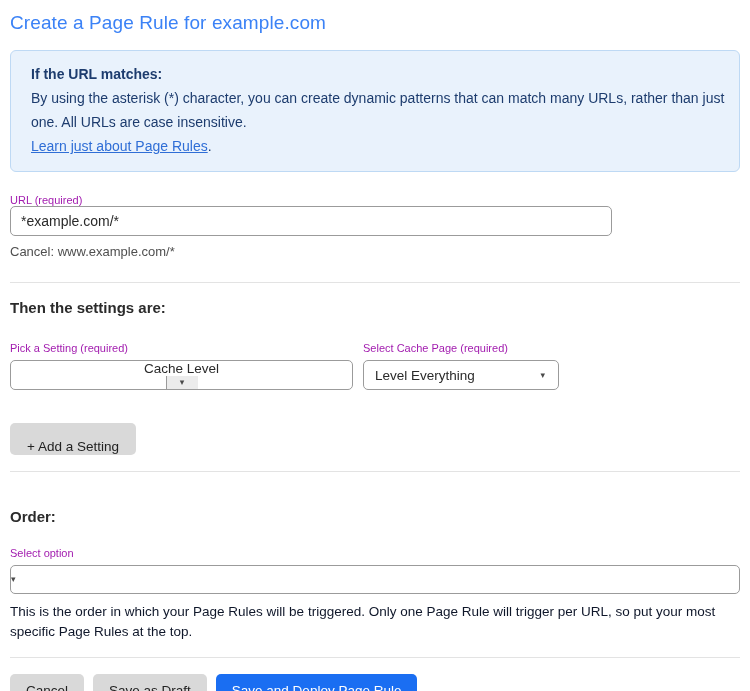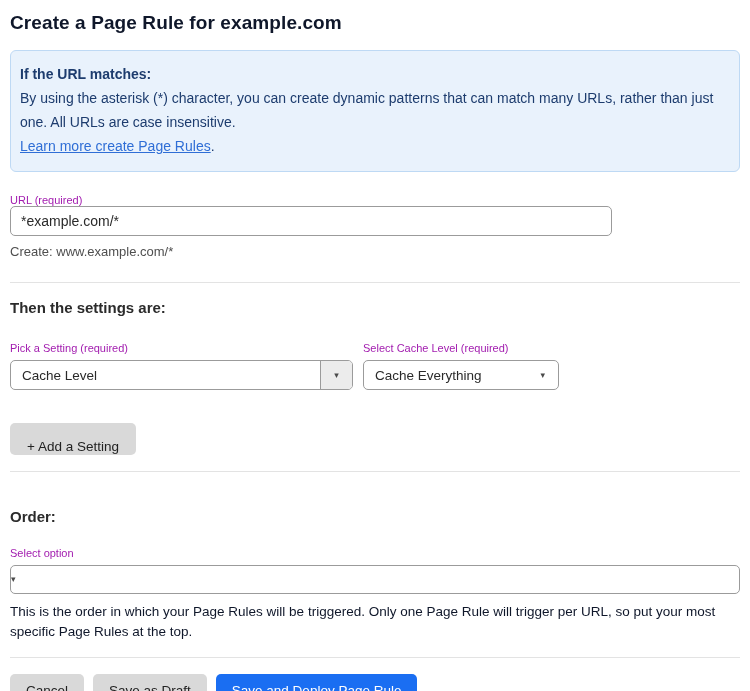--- a/index.html
+++ b/index.html
@@ -16,29 +16,29 @@
   html,body{background:#ffffff;}
   body{
     font-family:"Liberation Sans","DejaVu Sans",sans-serif;
     color:#2d2d2d;
     width:750px;
     height:691px;
     overflow:hidden;
   }
   .page{padding:10px 10px 12px 10px;width:750px;}
   h1.page-title{
-    font-size:19px;font-weight:700;color:#0f172a;letter-spacing:.1px;
+    font-size:19px;font-weight:400;color:#3b82f6;letter-spacing:.1px;
     margin-top:2px;
   }
   .info-box{
     margin-top:16px;
     background:var(--info-bg);
     border:1px solid var(--info-border);
     border-radius:6px;
-    padding:11px 14px 13px 9px;
+    padding:11px 14px 13px 20px;
     color:var(--info-text);
     font-size:14px;
     line-height:24px;
   }
   .info-heading{font-weight:700;}
   .info-link{color:var(--link-blue);text-decoration:underline;cursor:pointer;}
   .info-link-suffix{color:var(--info-text);}
   .field-label{
     display:block;margin-top:22px;font-size:11px;color:#a21caf;
   }
@@ -58,21 +58,21 @@
     margin-top:6px;height:30px;background:#fff;
     border:1px solid var(--border-gray);border-radius:5px;
     display:flex;align-items:center;font-size:13.5px;color:#2a2a2a;
     cursor:pointer;overflow:hidden;
   }
   .select .select-value{flex:1;padding:0 11px;white-space:nowrap;}
   .caret{
     font-size:9px;color:#4a4a4a;line-height:1;
     display:flex;align-items:center;justify-content:center;
   }
-  .select-split{width:343px;}
+  .select-split{width:343px;flex-direction:column;}
   .select-split .caret-box{
     width:32px;height:100%;background:#ececec;
     border-left:1px solid var(--border-gray);
     display:flex;align-items:center;justify-content:center;
   }
   .select-inline{width:196px;}
   .select-inline .caret{padding-right:13px;}
   .select-full{width:730px;height:29px;}
   .select-full .caret{padding-right:12px;}
   .btn{
@@ -90,45 +90,45 @@
 </head>
 <body>
 
 <div class="page">
 
   <h1 class="page-title">Create a Page Rule for example.com</h1>
 
   <div class="info-box">
     <div class="info-heading">If the URL matches:</div>
     <div class="info-body">By using the asterisk (*) character, you can create dynamic patterns that can match many URLs, rather than just one. All URLs are case insensitive.</div>
-    <div><a class="info-link">Learn more create Page Rules</a><span class="info-link-suffix">.</span></div>
+    <div><a class="info-link">Learn just about Page Rules</a><span class="info-link-suffix">.</span></div>
   </div>
 
   <label class="field-label">URL (required)</label>
   <input class="text-input" type="text" value="*example.com/*" style="">
-  <div class="hint">Create: www.example.com/*</div>
+  <div class="hint">Cancel: www.example.com/*</div>
 
   <hr class="divider">
 
   <h2 class="section-heading">Then the settings are:</h2>
 
   <div class="settings-row">
     <div class="settings-col">
       <label class="field-label">Pick a Setting (required)</label>
       <div class="select select-split">
         <span class="select-value">Cache Level</span>
         <span class="caret-box">
             <span class="caret">▾</span>
           </span>
       </div>
     </div>
     <div class="settings-col">
-      <label class="field-label">Select Cache Level (required)</label>
+      <label class="field-label">Select Cache Page (required)</label>
       <div class="select select-inline">
-        <span class="select-value">Cache Everything</span>
+        <span class="select-value">Level Everything</span>
         <span class="caret">▾</span>
       </div>
     </div>
   </div>
 
   <button class="btn btn-gray add-setting">+ Add a Setting</button>
 
   <hr class="divider" style="margin-top:16px;">
 
   <h2 class="section-heading" style="margin-top:36px;">Order:</h2>

